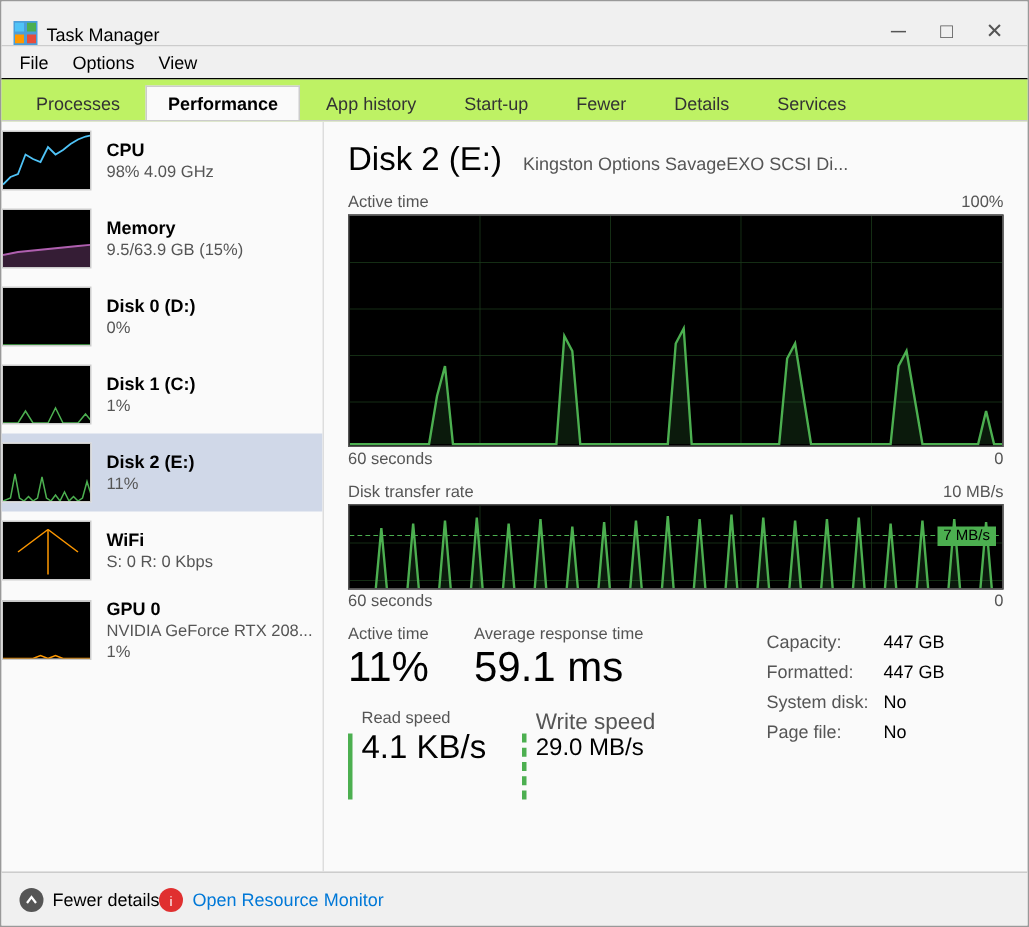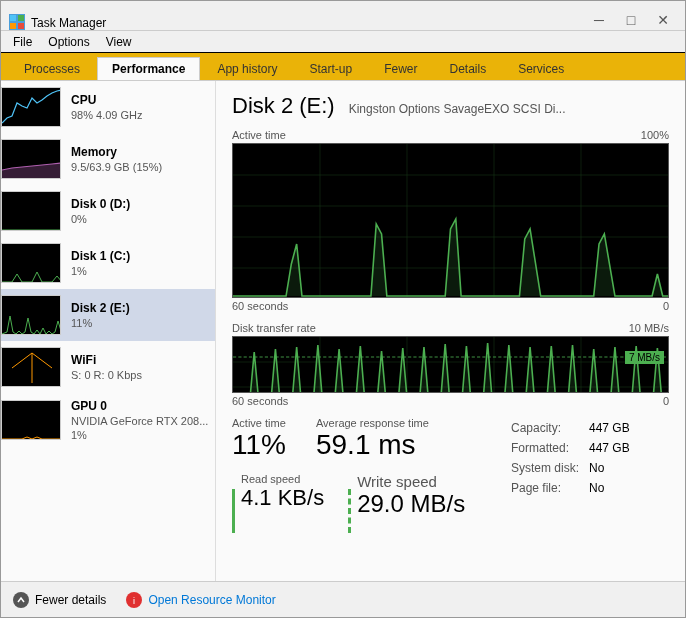--- a/index.html
+++ b/index.html
@@ -68,21 +68,21 @@
       flex-shrink: 0;
     }
     .menu-item {
       padding: 2px 8px;
       cursor: pointer;
       font-size: 12px;
       color: #000;
     }
     .tab-bar {
       height: 28px;
-      background: #eab308;
+      background: #bef264;
       display: flex;
       align-items: flex-end;
       padding: 0 8px;
       border-bottom: 1px solid #ccc;
       flex-shrink: 0;
     }
     .tab {
       padding: 4px 14px;
       font-size: 12px;
       cursor: pointer;
@@ -185,21 +185,20 @@
       margin-top: 2px;
       margin-bottom: 10px;
     }
     .footer {
       height: 36px;
       background: #f0f0f0;
       border-top: 1px solid #ccc;
       display: flex;
       align-items: center;
       padding: 0 12px;
-      gap: 20px;
       flex-shrink: 0;
     }
     .footer-btn {
       display: flex;
       align-items: center;
       gap: 6px;
       cursor: pointer;
       font-size: 12px;
       color: #000;
     }
@@ -438,21 +437,21 @@
               <div style="width:3px; height:44px; background:#4caf50; margin-top:16px;"></div>
               <div>
                 <div style="font-size:11px; color:#555;">Read speed</div>
                 <div style="font-size:22px; font-weight:300; color:#000;">4.1 KB/s</div>
               </div>
             </div>
             <div style="display:flex; align-items:flex-start; gap:6px;">
               <div style="width:3px; height:44px; border-left:3px dashed #4caf50; margin-top:16px;"></div>
               <div>
                 <div style="font-size:15px; color:#555;">Write speed</div>
-                <div style="font-size:24px; font-weight:300; color:#000;">29.0 MB/s</div>
+                <div style="font-size:16px; font-weight:300; color:#000;">29.0 MB/s</div>
               </div>
             </div>
           </div>
         </div>
 
         <div style="font-size:12px; min-width:160px;">
           <table>
             <tbody>
                 <tr>
               <td style="color:#555; padding:2px 8px 2px 0;">Capacity:</td>

